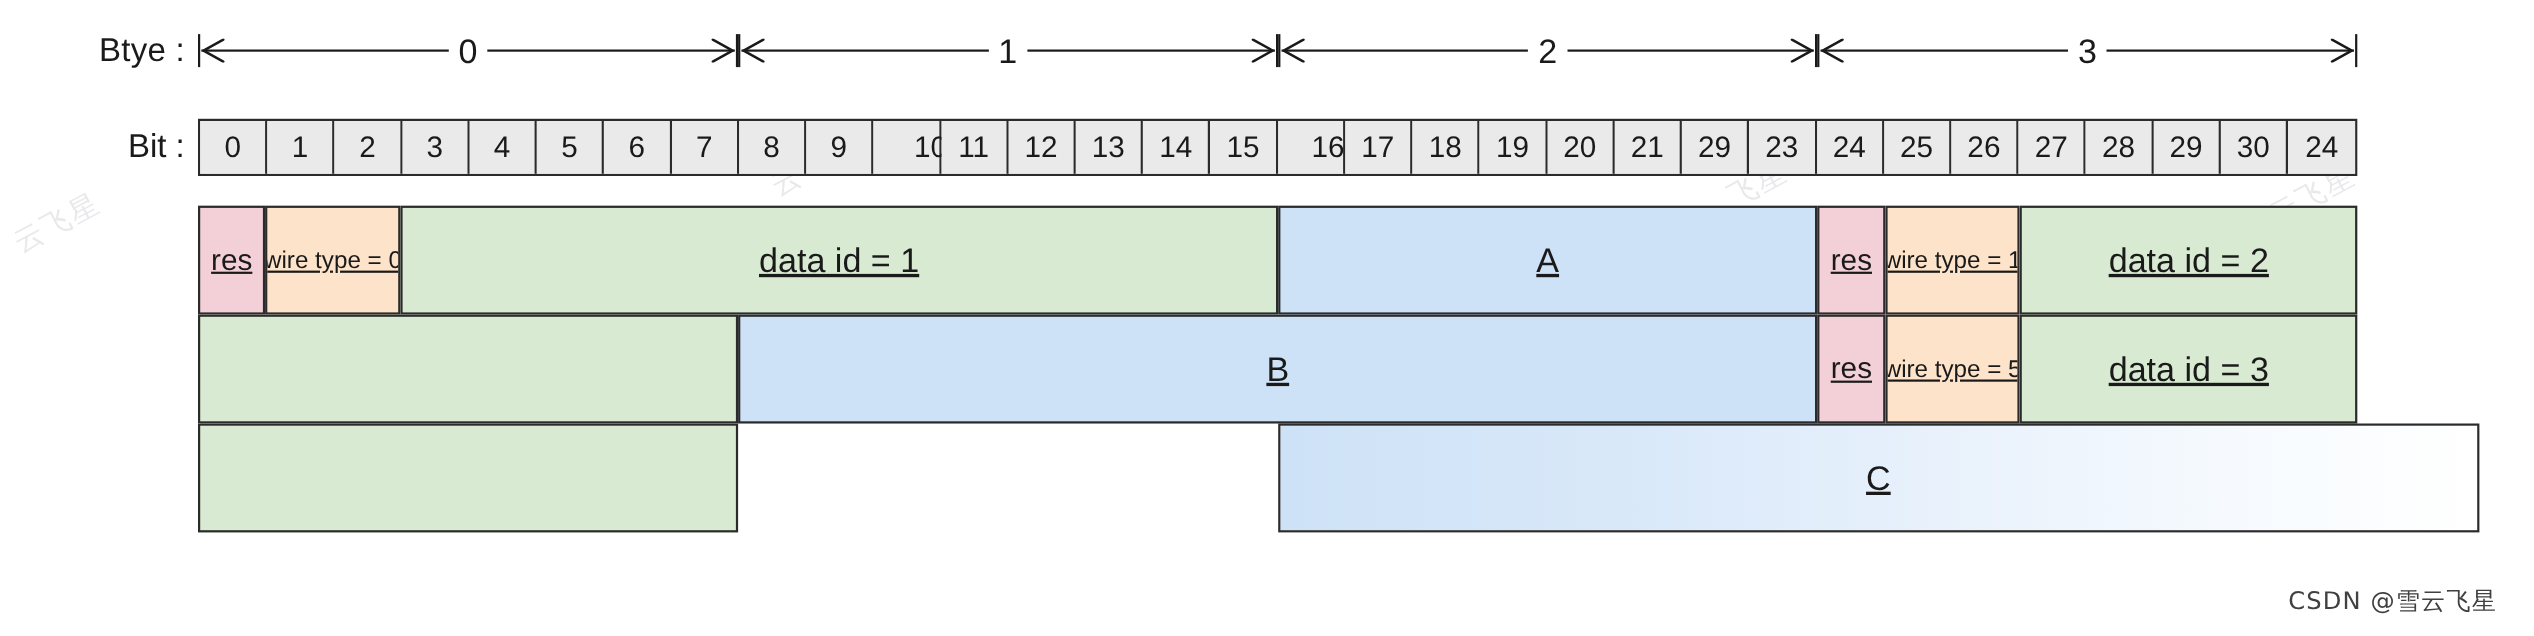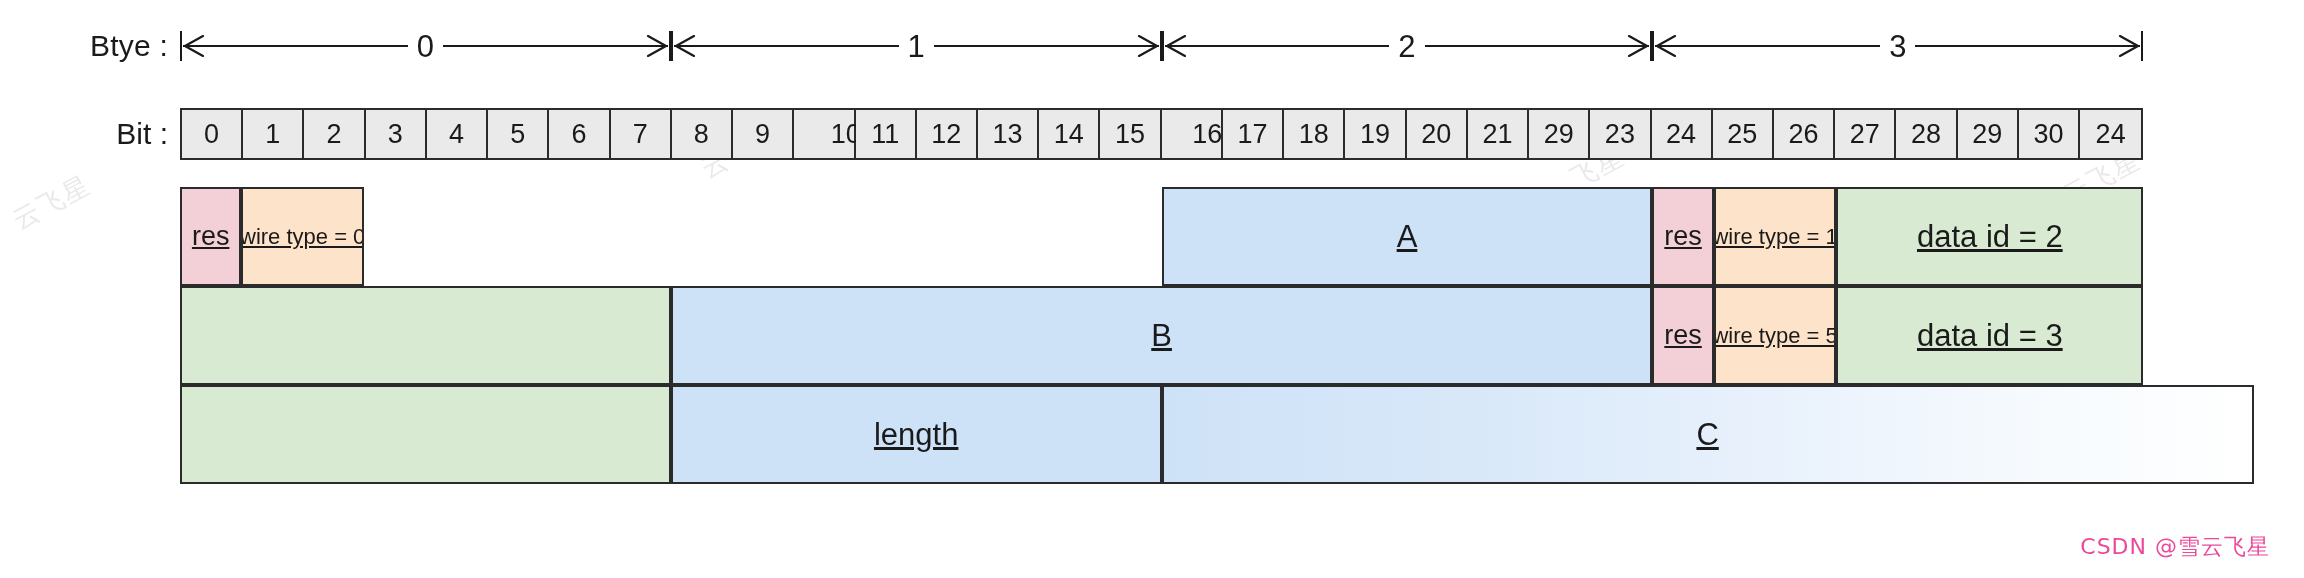--- a/index.html
+++ b/index.html
@@ -140,21 +140,21 @@
     transform: rotate(-28deg);
     pointer-events: none;
     user-select: none;
     letter-spacing: 2px;
     font-family: "DejaVu Sans", sans-serif;
   }
   #footer-watermark {
     position: absolute;
     right: 34px; bottom: 16px;
     font-size: 22px;
-    color: #ec4899;
+    color: #404040;
     letter-spacing: 1px;
     font-family: "DejaVu Sans", sans-serif;
     white-space: nowrap;
   }
 </style>
 </head>
 <body>
 
 <div class="wm-diag" style="left:10px; top:185px;">云飞星</div>
 <div class="wm-diag" style="left:700px; top:140px;">云飞</div>
@@ -276,20 +276,23 @@
     </div>
 </div>
 
 <div id="packet">
     <div class="field f-res" style="left: 180px; width: 61.35px; top: 0px; height: 99px;">
       <span>res</span>
     </div>
     <div class="field f-wiretype" style="left: 241.35px; width: 122.7px; top: 0px; height: 99px;">
       <span>wire type = 0</span>
     </div>
+    <div class="field f-dataid" style="left: 364.05px; width: 797.55px; top: 0px; height: 99px;">
+      <span>data id = 1</span>
+    </div>
     <div class="field f-blue" style="left: 1161.6px; width: 490.8px; top: 0px; height: 99px;">
       <span>A</span>
     </div>
     <div class="field f-res" style="left: 1652.4px; width: 61.35px; top: 0px; height: 99px;">
       <span>res</span>
     </div>
     <div class="field f-wiretype" style="left: 1713.75px; width: 122.7px; top: 0px; height: 99px;">
       <span>wire type = 1</span>
     </div>
     <div class="field f-dataid" style="left: 1836.45px; width: 306.75px; top: 0px; height: 99px;">
@@ -306,21 +309,18 @@
     </div>
     <div class="field f-wiretype" style="left: 1713.75px; width: 122.7px; top: 99px; height: 99px;">
       <span>wire type = 5</span>
     </div>
     <div class="field f-dataid" style="left: 1836.45px; width: 306.75px; top: 99px; height: 99px;">
       <span>data id = 3</span>
     </div>
     <div class="field f-green" style="left: 180px; width: 490.8px; top: 198px; height: 99px;">
       <span></span>
     </div>
-    <div class="field f-blue" style="left: 670.8px; width: 490.8px; top: 198px; height: 99px;">
-      <span>length</span>
-    </div>
     <div class="field f-gradient" style="left: 1161.6px; width: 1092.03px; top: 198px; height: 99px;">
       <span>C</span>
     </div>
   </div>
 
 <div id="footer-watermark">CSDN @雪云飞星</div>
 
 </body></html>

